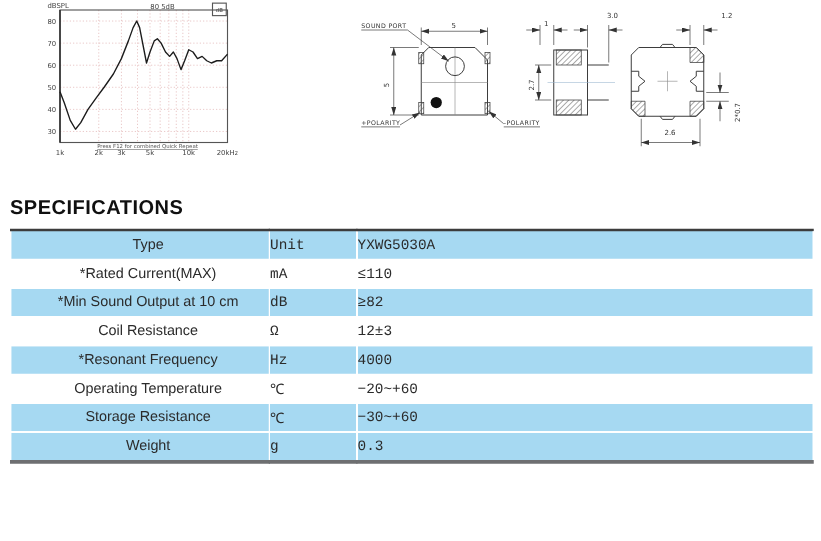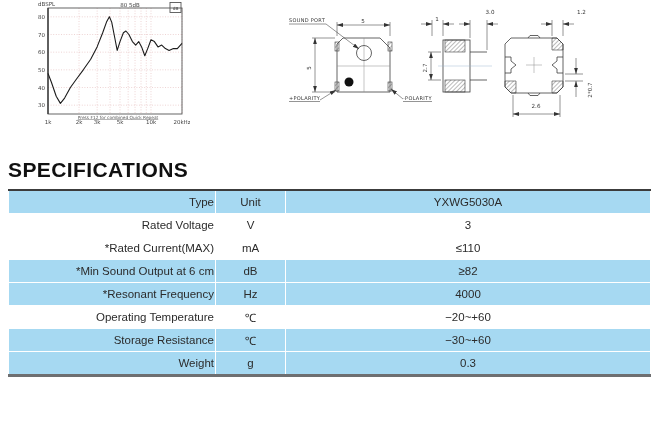--- a/index.html
+++ b/index.html
@@ -22,28 +22,28 @@
   
   .ln{stroke:#3d3d3d;stroke-width:0.8;fill:none;}
   .dimln{stroke:#3d3d3d;stroke-width:0.55;fill:none;}
   .thin{stroke:#9ab6cf;stroke-width:0.45;}
   .cross{stroke:#8a8a8a;stroke-width:0.5;}
   .hatch{fill:url(#hatch);stroke:#3d3d3d;stroke-width:0.6;}
   .dim{font:5.6px "DejaVu Sans",sans-serif;fill:#333;}
   .lbl{font:5px "DejaVu Sans",sans-serif;fill:#333;letter-spacing:0.3px;}
 
   
-  h2{font-size:21px;font-weight:bold;letter-spacing:0.4px;color:#101010;
+  h2{font-size:16px;font-weight:bold;letter-spacing:0.4px;color:#101010;
      margin:8px 0 7px 8px;}
   table{border-collapse:collapse;table-layout:fixed;width:642px;margin-left:8px;
         border-top:2px solid #3c3c3c;border-bottom:3px solid #6e6f71;
         font-size:11.5px;color:#2b2b2b;}
   td{height:20px;border:1px solid #ffffff;white-space:nowrap;overflow:hidden;}
-  td:first-child{padding-left:14px;text-align:right;}
-  td:nth-child(2),td:nth-child(3){text-align:center;padding:0;}
+  td:first-child{padding-left:14px;text-align:center;}
+  td:nth-child(2),td:nth-child(3){padding:0;font-family:Liberation Mono, monospace;}
   tr.blue td{background:#a6d9f2;}
   tr.white td{background:#ffffff;}
 </style>
 </head>
 <body>
 
 <div class="top">
 
   <svg id="chart-svg" width="160" height="135" viewBox="0 0 160 135">
       <line x1="49.00468056340773" y1="8" x2="49.00468056340773" y2="114" class="grid"></line>
@@ -195,33 +195,33 @@
   </colgroup>
   <thead>
     <tr class="blue">
       <td>Type</td>
       <td>Unit</td>
       <td>YXWG5030A</td>
     </tr>
   </thead>
   <tbody>
       <tr class="white">
-        <td>Rated Voltage</td>
-        <td>V</td>
-        <td>3</td>
-      </tr>
-      <tr class="white">
         <td>*Rated Current(MAX)</td>
         <td>mA</td>
         <td>≤110</td>
       </tr>
       <tr class="blue">
-        <td>*Min Sound Output at 6 cm</td>
+        <td>*Min Sound Output at 10 cm</td>
         <td>dB</td>
         <td>≥82</td>
+      </tr>
+      <tr class="white">
+        <td>Coil Resistance</td>
+        <td>Ω</td>
+        <td>12±3</td>
       </tr>
       <tr class="blue">
         <td>*Resonant Frequency</td>
         <td>Hz</td>
         <td>4000</td>
       </tr>
       <tr class="white">
         <td>Operating Temperature</td>
         <td>℃</td>
         <td>−20~+60</td>

